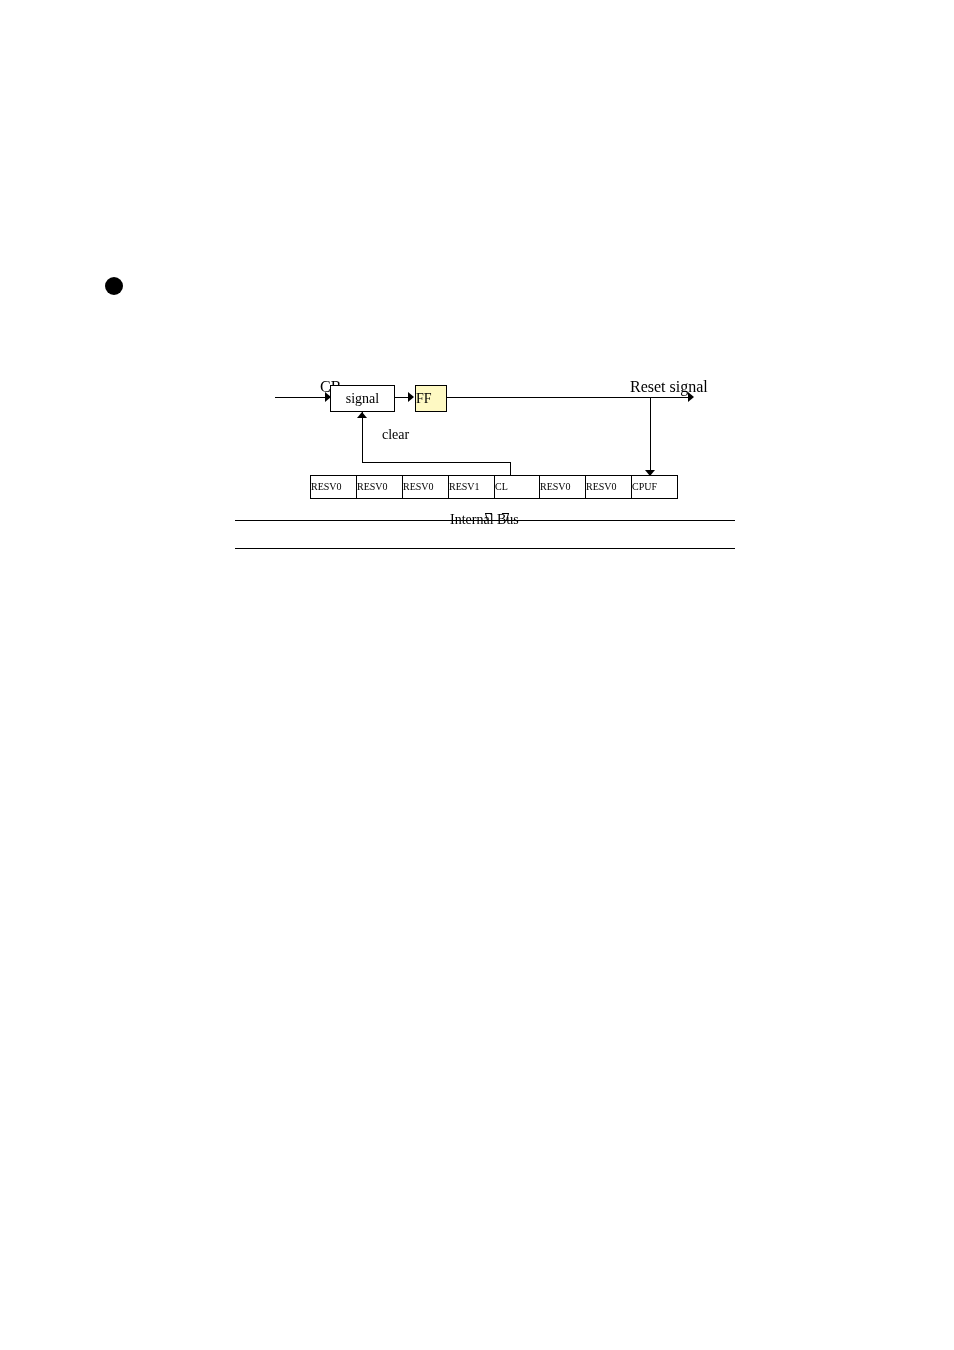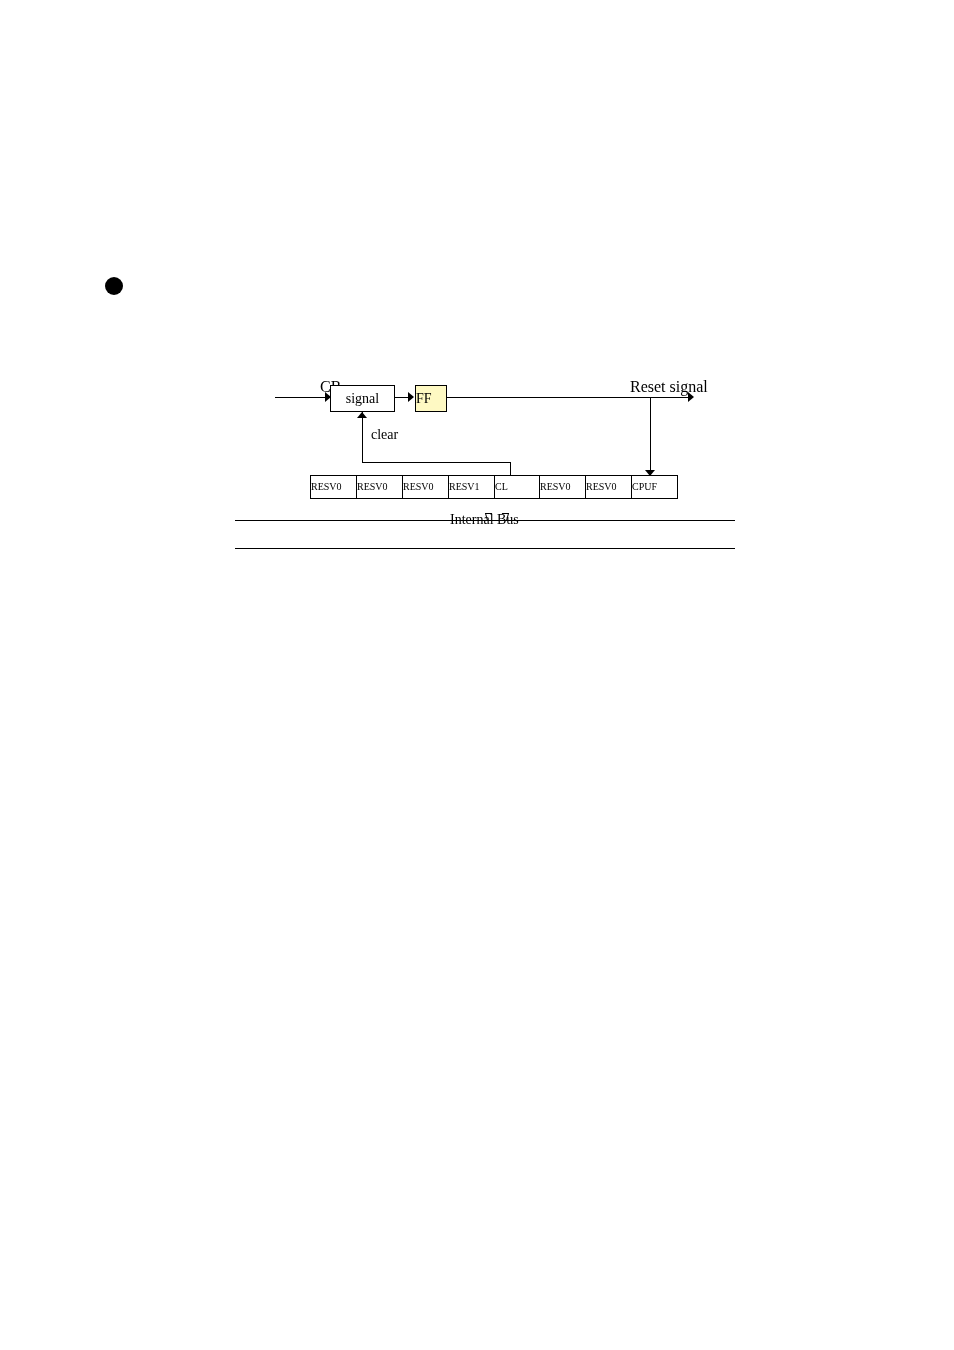--- a/index.html
+++ b/index.html
@@ -132,21 +132,21 @@
       left: 87px;
       width: 0;
       height: 0;
       border-bottom: 6px solid #000;
       border-left: 5px solid transparent;
       border-right: 5px solid transparent;
     }
     .clear-label {
       position: absolute;
       top: 47px;
-      left: 101px;
+      left: 112px;
       font-size: 14px;
     }
     .clear-horizontal {
       position: absolute;
       top: 82px;
       left: 92px;
       width: 148px;
       height: 1px;
       border-top: 1px solid #000;
     }

